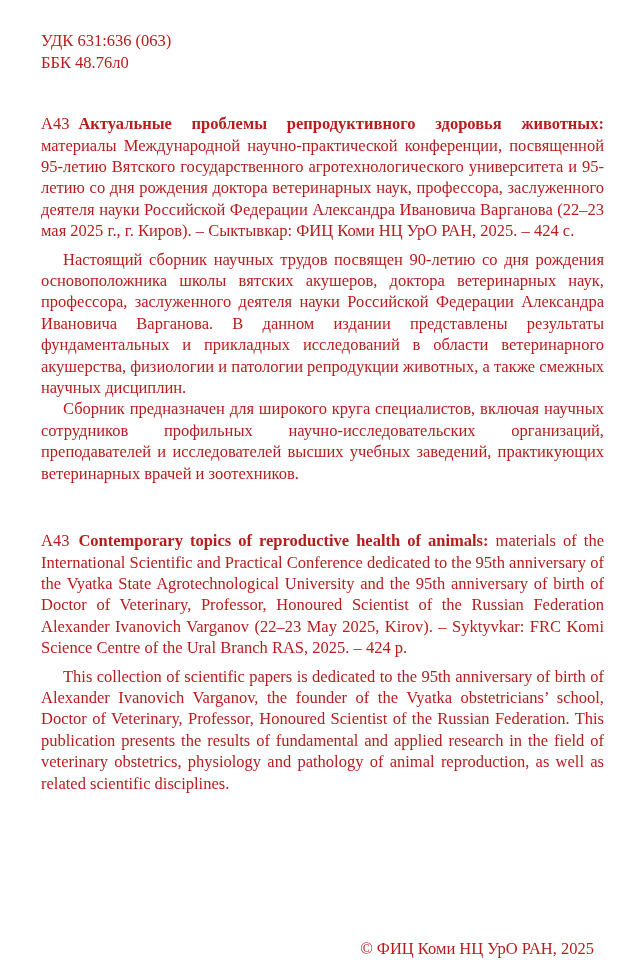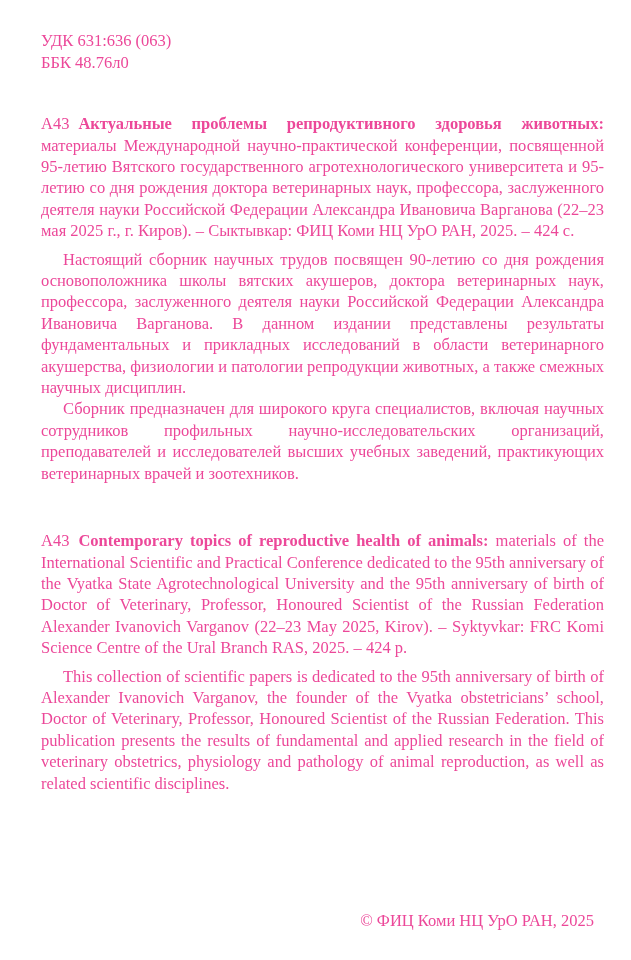--- a/index.html
+++ b/index.html
@@ -6,41 +6,41 @@
   html, body { background: #e8e8e8; }
   body { display: flex; justify-content: center; }
   .page {
     position: relative;
     width: 631px;
     height: 960px;
     background: #ffffff;
     font-family: "Liberation Serif", "DejaVu Serif", serif;
     font-size: 16.5px;
     line-height: 21.4px;
-    color: #ec4899;
+    color: #b91c1c;
     padding: 30px 27px 0 41px;
     overflow: hidden;
   }
   .codes { line-height: 21.6px; }
   .entry {
     text-align: justify;
     margin-top: 40px;
   }
   .entry-code { margin-right: 9px; }
   .entry-title { font-weight: bold; }
   .annotation { margin-top: 7px; }
   .annotation p {
     text-align: justify;
     text-indent: 22px;
   }
   .en-entry { margin-top: 46px; font-family: Liberation Serif, serif; }
   .copyright {
     position: absolute;
     right: 37px;
-    bottom: 28px;
+    bottom: 0;
     text-align: right;
     line-height: 21.6px;
   }
 </style>
 </head>
 <body>
 
 <div class="page">
 
   <div class="codes">

